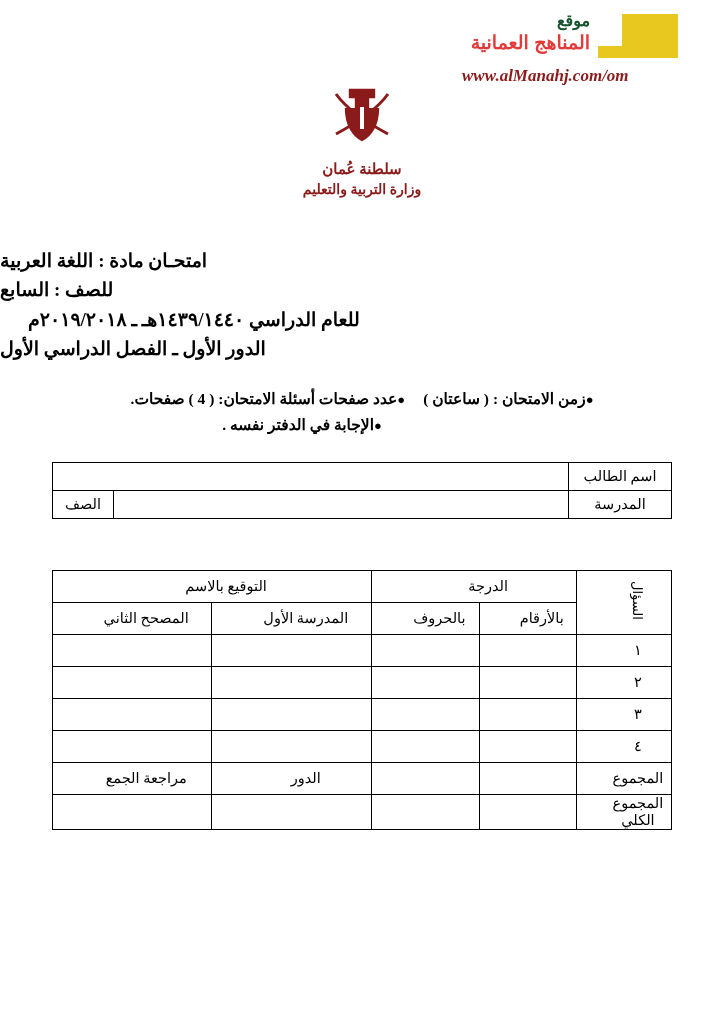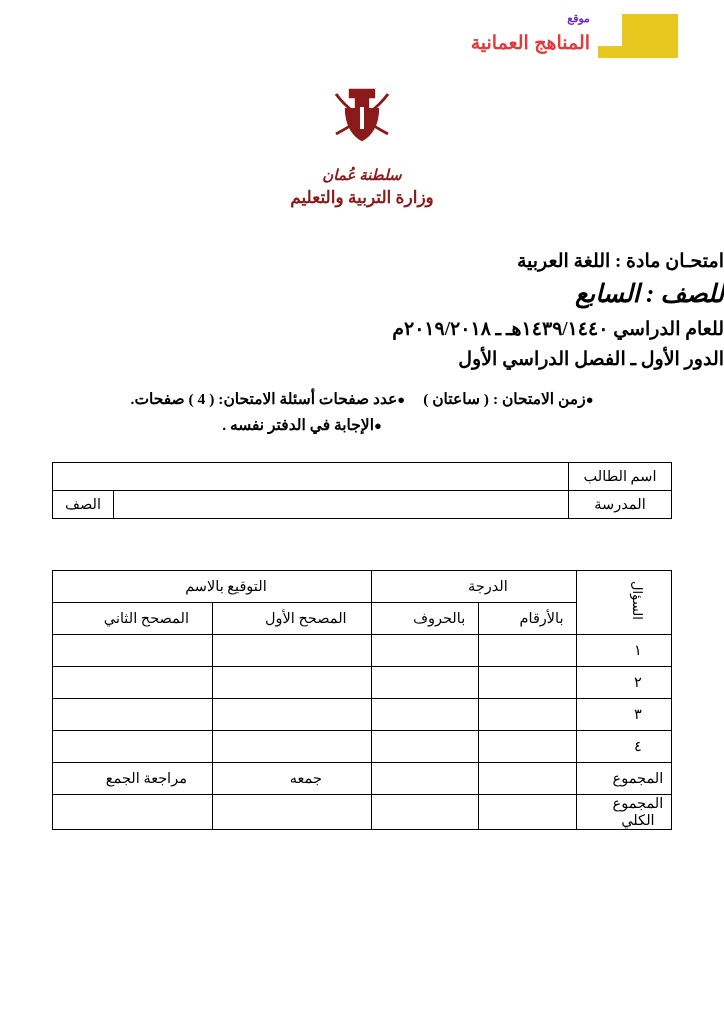--- a/index.html
+++ b/index.html
@@ -41,23 +41,23 @@
     width: 26px;
     height: 12px;
     background: #e8c81e;
   }
   .wm-line1 {
     position: absolute;
     top: 4px;
     left: 0px;
     width: 120px;
     font-family: "Liberation Sans", sans-serif;
-    font-size: 11px;
-    font-weight: bold;
-    color: #6d28d9;
+    font-size: 16px;
+    font-weight: bold;
+    color: #14532d;
     line-height: 1.15;
   }
   .wm-line2 {
     position: absolute;
     top: 24px;
     left: 0px;
     width: 120px;
     text-align: right;
     font-family: "Liberation Sans", sans-serif;
     font-size: 19px;
@@ -90,35 +90,35 @@
   .khanjar {
     display: block;
     margin: 0 auto;
   }
   .ministry-line {
     font-family: "Liberation Serif", serif;
     color: #8b1a1a;
     font-weight: bold;
     letter-spacing: 1px;
   }
-  .ministry-1 { font-size: 15px; margin-top: 8px; font-style: italic; }
-  .ministry-2 { font-size: 17px; margin-top: 3px; font-family: Liberation Serif, serif; }
+  .ministry-1 { font-size: 15px; margin-top: 2px; }
+  .ministry-2 { font-size: 14px; margin-top: 3px; font-family: Liberation Serif, serif; }
 
   
   .title-block {
     position: absolute;
     top: 246px;
     left: 0;
     right: 0;
-    text-align: right;
+    text-align: left;
     font-weight: bold;
     line-height: 1.55;
   }
   .title-block .t1 { font-size: 19px; }
-  .title-block .t2 { font-size: 25px; font-style: italic; }
+  .title-block .t2 { font-size: 19px; }
   .title-block .t3 { font-size: 19px; margin-left: 28px; }
   .title-block .t4 { font-size: 19px; }
 
   
   .notes {
     position: absolute;
     top: 386px;
     right: 52px;
     left: 52px;
     font-size: 15.5px;
@@ -181,20 +181,21 @@
   .rowspan-no { height: 62px; }
 </style>
 </head>
 <body>
 
 <div class="watermark">
   <div class="wm-box"></div>
   <div class="wm-box2"></div>
   <div class="wm-line1">موقع</div>
   <div class="wm-line2">المناهج العمانية</div>
+  <div class="wm-url">www.alManahj.com/om</div>
 </div>
 
 <div class="emblem">
   <svg class="khanjar" width="120" height="80" viewBox="0 0 120 80">
     <g fill="none" stroke="#8b1a1a" stroke-width="2.4">
       <path d="M34 16 C44 30, 60 42, 86 56" stroke-width="3"></path>
       <path d="M86 16 C76 30, 60 42, 34 56" stroke-width="3"></path>
       <path d="M48 12 h24 v7 h-24 z" fill="#8b1a1a"></path>
       <path d="M54 19 h12 v10 h-12 z" fill="#8b1a1a"></path>
       <path d="M44 30 C44 48, 52 58, 60 62 C68 58, 76 48, 76 30" fill="#8b1a1a" stroke="#8b1a1a"></path>
@@ -240,21 +241,21 @@
     <tr>
       <td class="col-no rowspan-no" rowspan="2">
         <span class="vert-label">السؤال</span>
       </td>
       <td class="col-num" colspan="2">الدرجة</td>
       <td colspan="2">التوقيع بالاسم</td>
     </tr>
     <tr>
       <td class="col-num">بالأرقام</td>
       <td class="col-let">بالحروف</td>
-      <td class="col-sig1">المصحح الأول</td>
+      <td class="col-sig1">المدرسة الأول</td>
       <td class="col-sig2">المصحح الثاني</td>
     </tr>
 
     <tr>
       <td>١</td>
       <td></td>
       <td></td>
       <td></td>
       <td></td>
     </tr>
@@ -276,21 +277,21 @@
       <td>٤</td>
       <td></td>
       <td></td>
       <td></td>
       <td></td>
     </tr>
     <tr>
       <td>المجموع</td>
       <td></td>
       <td></td>
-      <td>جمعه</td>
+      <td>الدور</td>
       <td>مراجعة الجمع</td>
     </tr>
     <tr>
       <td>المجموع الكلي</td>
       <td></td>
       <td></td>
       <td></td>
       <td></td>
     </tr>
   </tbody>

